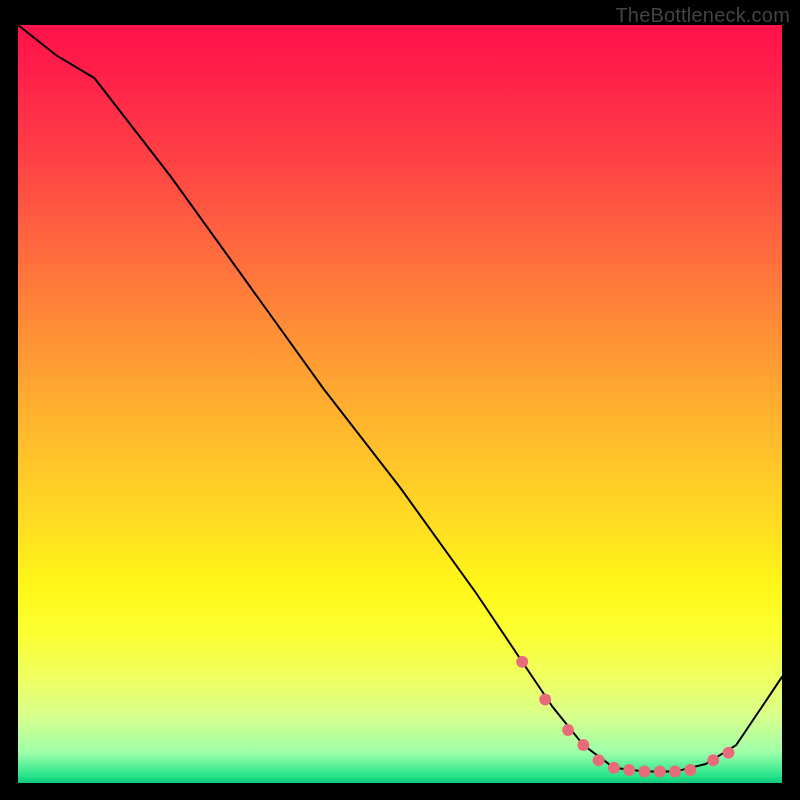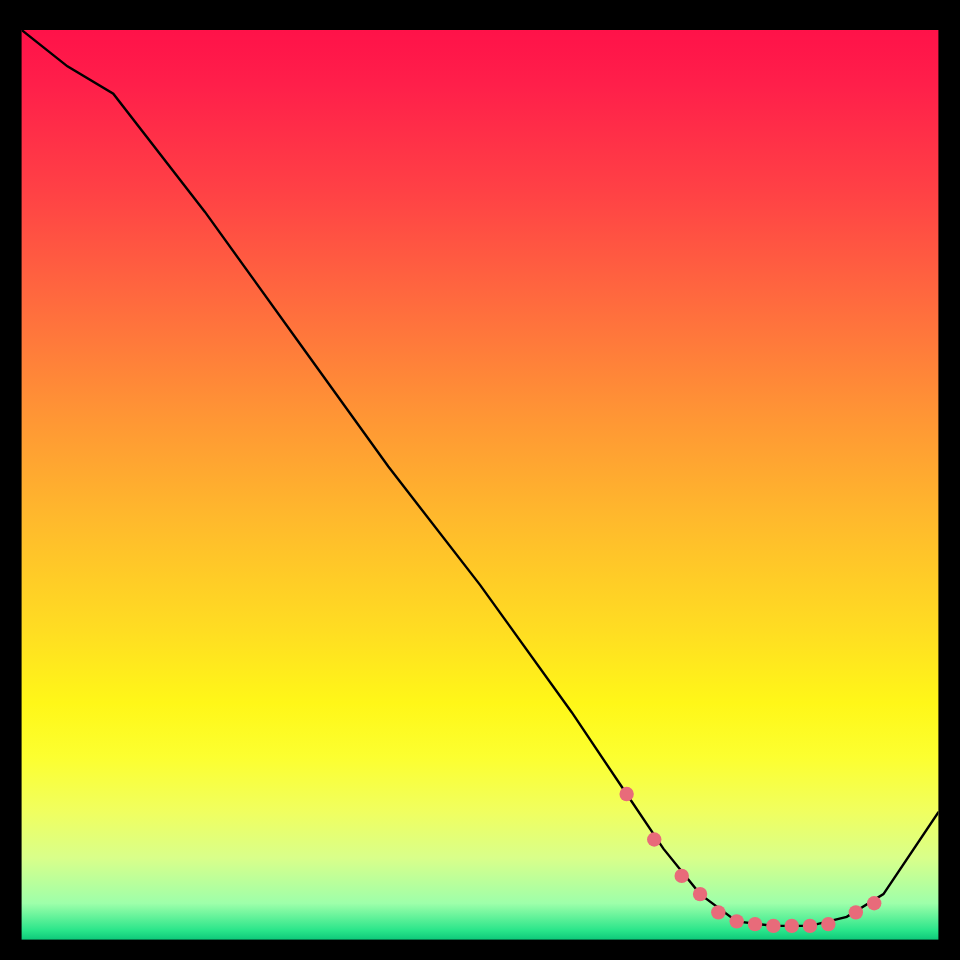--- a/index.html
+++ b/index.html
@@ -59,20 +59,21 @@
     position: absolute;
     left: 0; top: 0;
     width: 100%;
     height: 100%;
   }
 </style>
 </head>
 <body>
 
 <div class="chart-container">
+  <div class="watermark">TheBottleneck.com</div>
 
   <div class="plot-area">
     <div class="gradient-bg"></div>
 
     <svg class="overlay" viewBox="0 0 764 758" preserveAspectRatio="none">
       <path id="curve-path" fill="none" stroke="#000" stroke-width="2" stroke-linecap="round" d="M0.0 0.0 L38.2 30.3 L76.4 53.1 L152.8 151.6 L229.2 257.7 L305.6 363.8 L382.0 462.4 L458.4 568.5 L504.2 636.7 L534.8 682.2 L565.4 720.1 L595.9 742.8 L626.5 746.6 L657.0 746.6 L687.6 739.0 L718.2 720.1 L764.0 651.9"></path>
       <g id="markers-group">
           <circle cx="504.2" cy="636.7" r="6" fill="#e86b7a"></circle>
           <circle cx="527.2" cy="674.6" r="6" fill="#e86b7a"></circle>
           <circle cx="550.1" cy="704.9" r="6" fill="#e86b7a"></circle>

